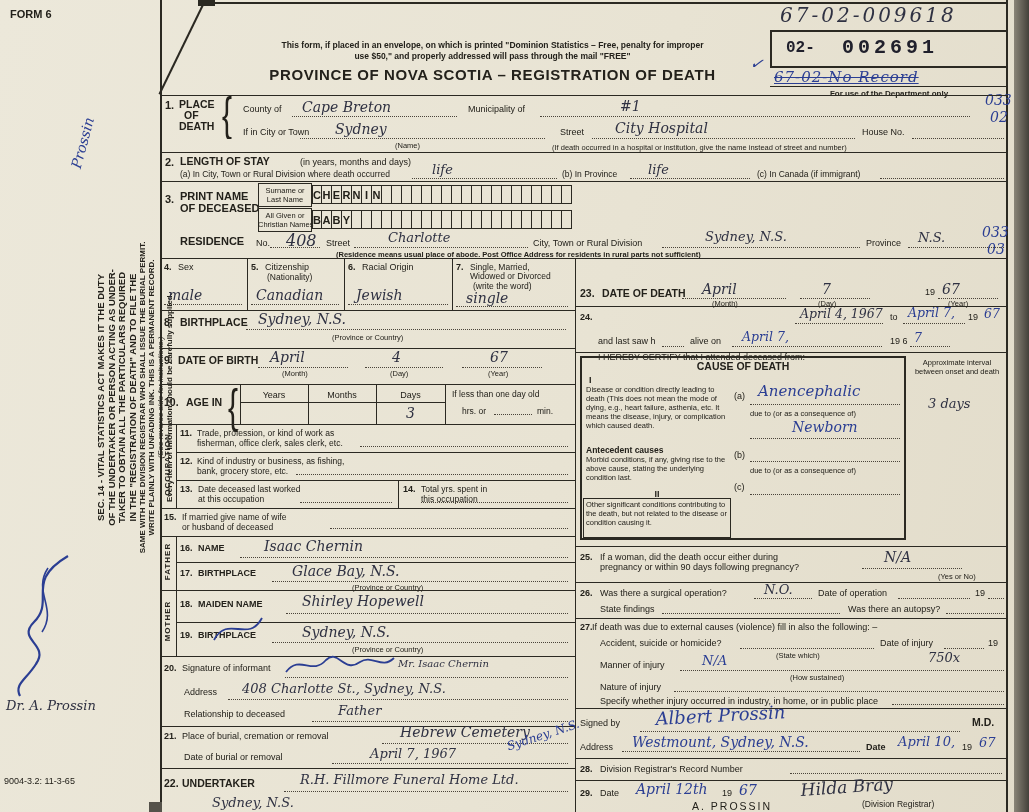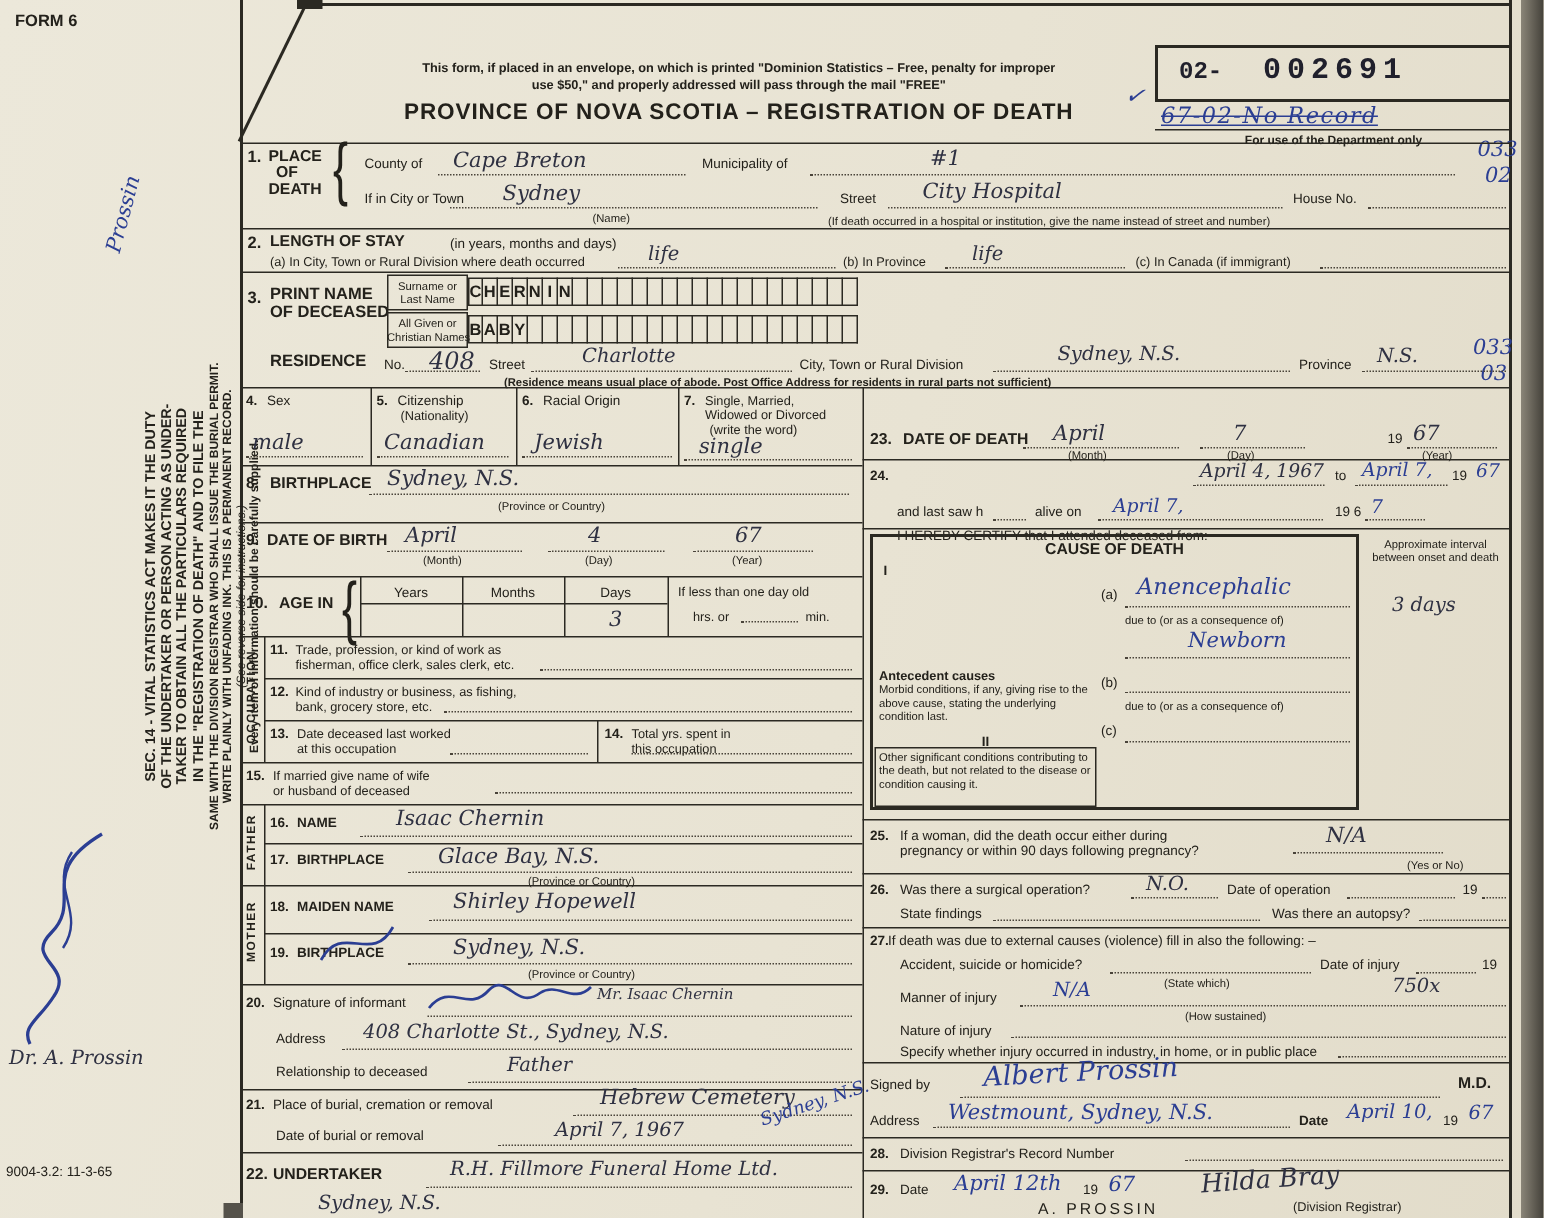--- a/index.html
+++ b/index.html
@@ -65,20 +65,21 @@
     <path d="M64,8 C20,34 52,52 30,74 C12,92 46,96 32,116 C22,132 10,136 16,148" stroke="#2b3e93" stroke-width="2.2" fill="none"></path>
     <path d="M44,20 C28,44 54,60 38,84" stroke="#2b3e93" stroke-width="1.6" fill="none"></path>
   </svg>
   <div class="hw" style="left:6px;top:698px;font-size:13px;">Dr. A. Prossin</div>
   <div class="t s9" style="left:4px;top:776px;">9004-3.2: 11-3-65</div>
 
   <div class="t b s8 c" style="left:215px;top:40px;width:555px;">This form, if placed in an envelope, on which is printed "Dominion Statistics – Free, penalty for improper</div>
   <div class="t b s8 c" style="left:215px;top:51px;width:555px;">use $50," and properly addressed will pass through the mail "FREE"</div>
   <div class="t b s15 c" style="left:215px;top:66px;width:555px;">PROVINCE OF NOVA SCOTIA – REGISTRATION OF DEATH</div>
 
+  <div class="hw" style="left:780px;top:3px;font-size:20px;letter-spacing:3px;">67-02-009618</div>
   <div class="box" style="left:770px;top:30px;width:238px;height:38px;border-width:2px;"></div>
   <div class="t stamp" style="left:786px;top:39px;font-size:16px;">02-</div>
   <div class="t stamp" style="left:842px;top:36px;font-size:20px;letter-spacing:4px;">002691</div>
   <div class="hwb" style="left:750px;top:54px;font-size:16px;transform:rotate(8deg);">✓</div>
   <div class="hwb" style="left:774px;top:68px;font-size:15px;letter-spacing:1px;text-decoration:line-through underline;">67-02-No Record</div>
   <div class="hl" style="left:770px;top:86px;width:238px;"></div>
   <div class="t b c" style="left:770px;top:89px;width:238px;font-size:8px;">For use of the Department only</div>
   <div class="hwb" style="left:985px;top:92px;">033</div>
   <div class="hwb" style="left:990px;top:109px;">02</div>
   <div class="hwb" style="left:982px;top:224px;">033</div>
@@ -388,20 +389,21 @@
   <div class="hwb" style="left:742px;top:329px;font-size:12.5px;">April 7,</div>
   <div class="dots" style="left:732px;top:345px;width:150px;"></div>
   <div class="t s9" style="left:890px;top:336px;">19 6</div>
   <div class="hwb" style="left:914px;top:330px;font-size:12.5px;">7</div>
   <div class="dots" style="left:910px;top:345px;width:40px;"></div>
   <div class="hl" style="left:575px;top:352px;width:431px;"></div>
 
   <div class="box" style="left:580px;top:356px;width:326px;height:184px;border-width:2px;"></div>
   <div class="t b s10 c" style="left:580px;top:360px;width:326px;">CAUSE OF DEATH</div>
   <div class="t b s9" style="left:589px;top:375px;">I</div>
+  <div class="t s7 w" style="left:586px;top:385px;width:143px;">Disease or condition directly leading to death (This does not mean the mode of dying, e.g., heart failure, asthenia, etc. It means the disease, injury, or complication which caused death.</div>
   <div class="t s9" style="left:734px;top:391px;">(a)</div>
   <div class="hwb" style="left:758px;top:382px;font-size:15px;">Anencephalic</div>
   <div class="dots" style="left:750px;top:403px;width:150px;"></div>
   <div class="t s7" style="left:750px;top:409px;">due to (or as a consequence of)</div>
   <div class="hwb" style="left:792px;top:419px;">Newborn</div>
   <div class="dots" style="left:750px;top:437px;width:150px;"></div>
   <div class="t b s8" style="left:586px;top:445px;">Antecedent causes</div>
   <div class="t s7 w" style="left:586px;top:455px;width:143px;">Morbid conditions, if any, giving rise to the above cause, stating the underlying condition last.</div>
   <div class="t s9" style="left:734px;top:450px;">(b)</div>
   <div class="dots" style="left:750px;top:460px;width:150px;"></div>

